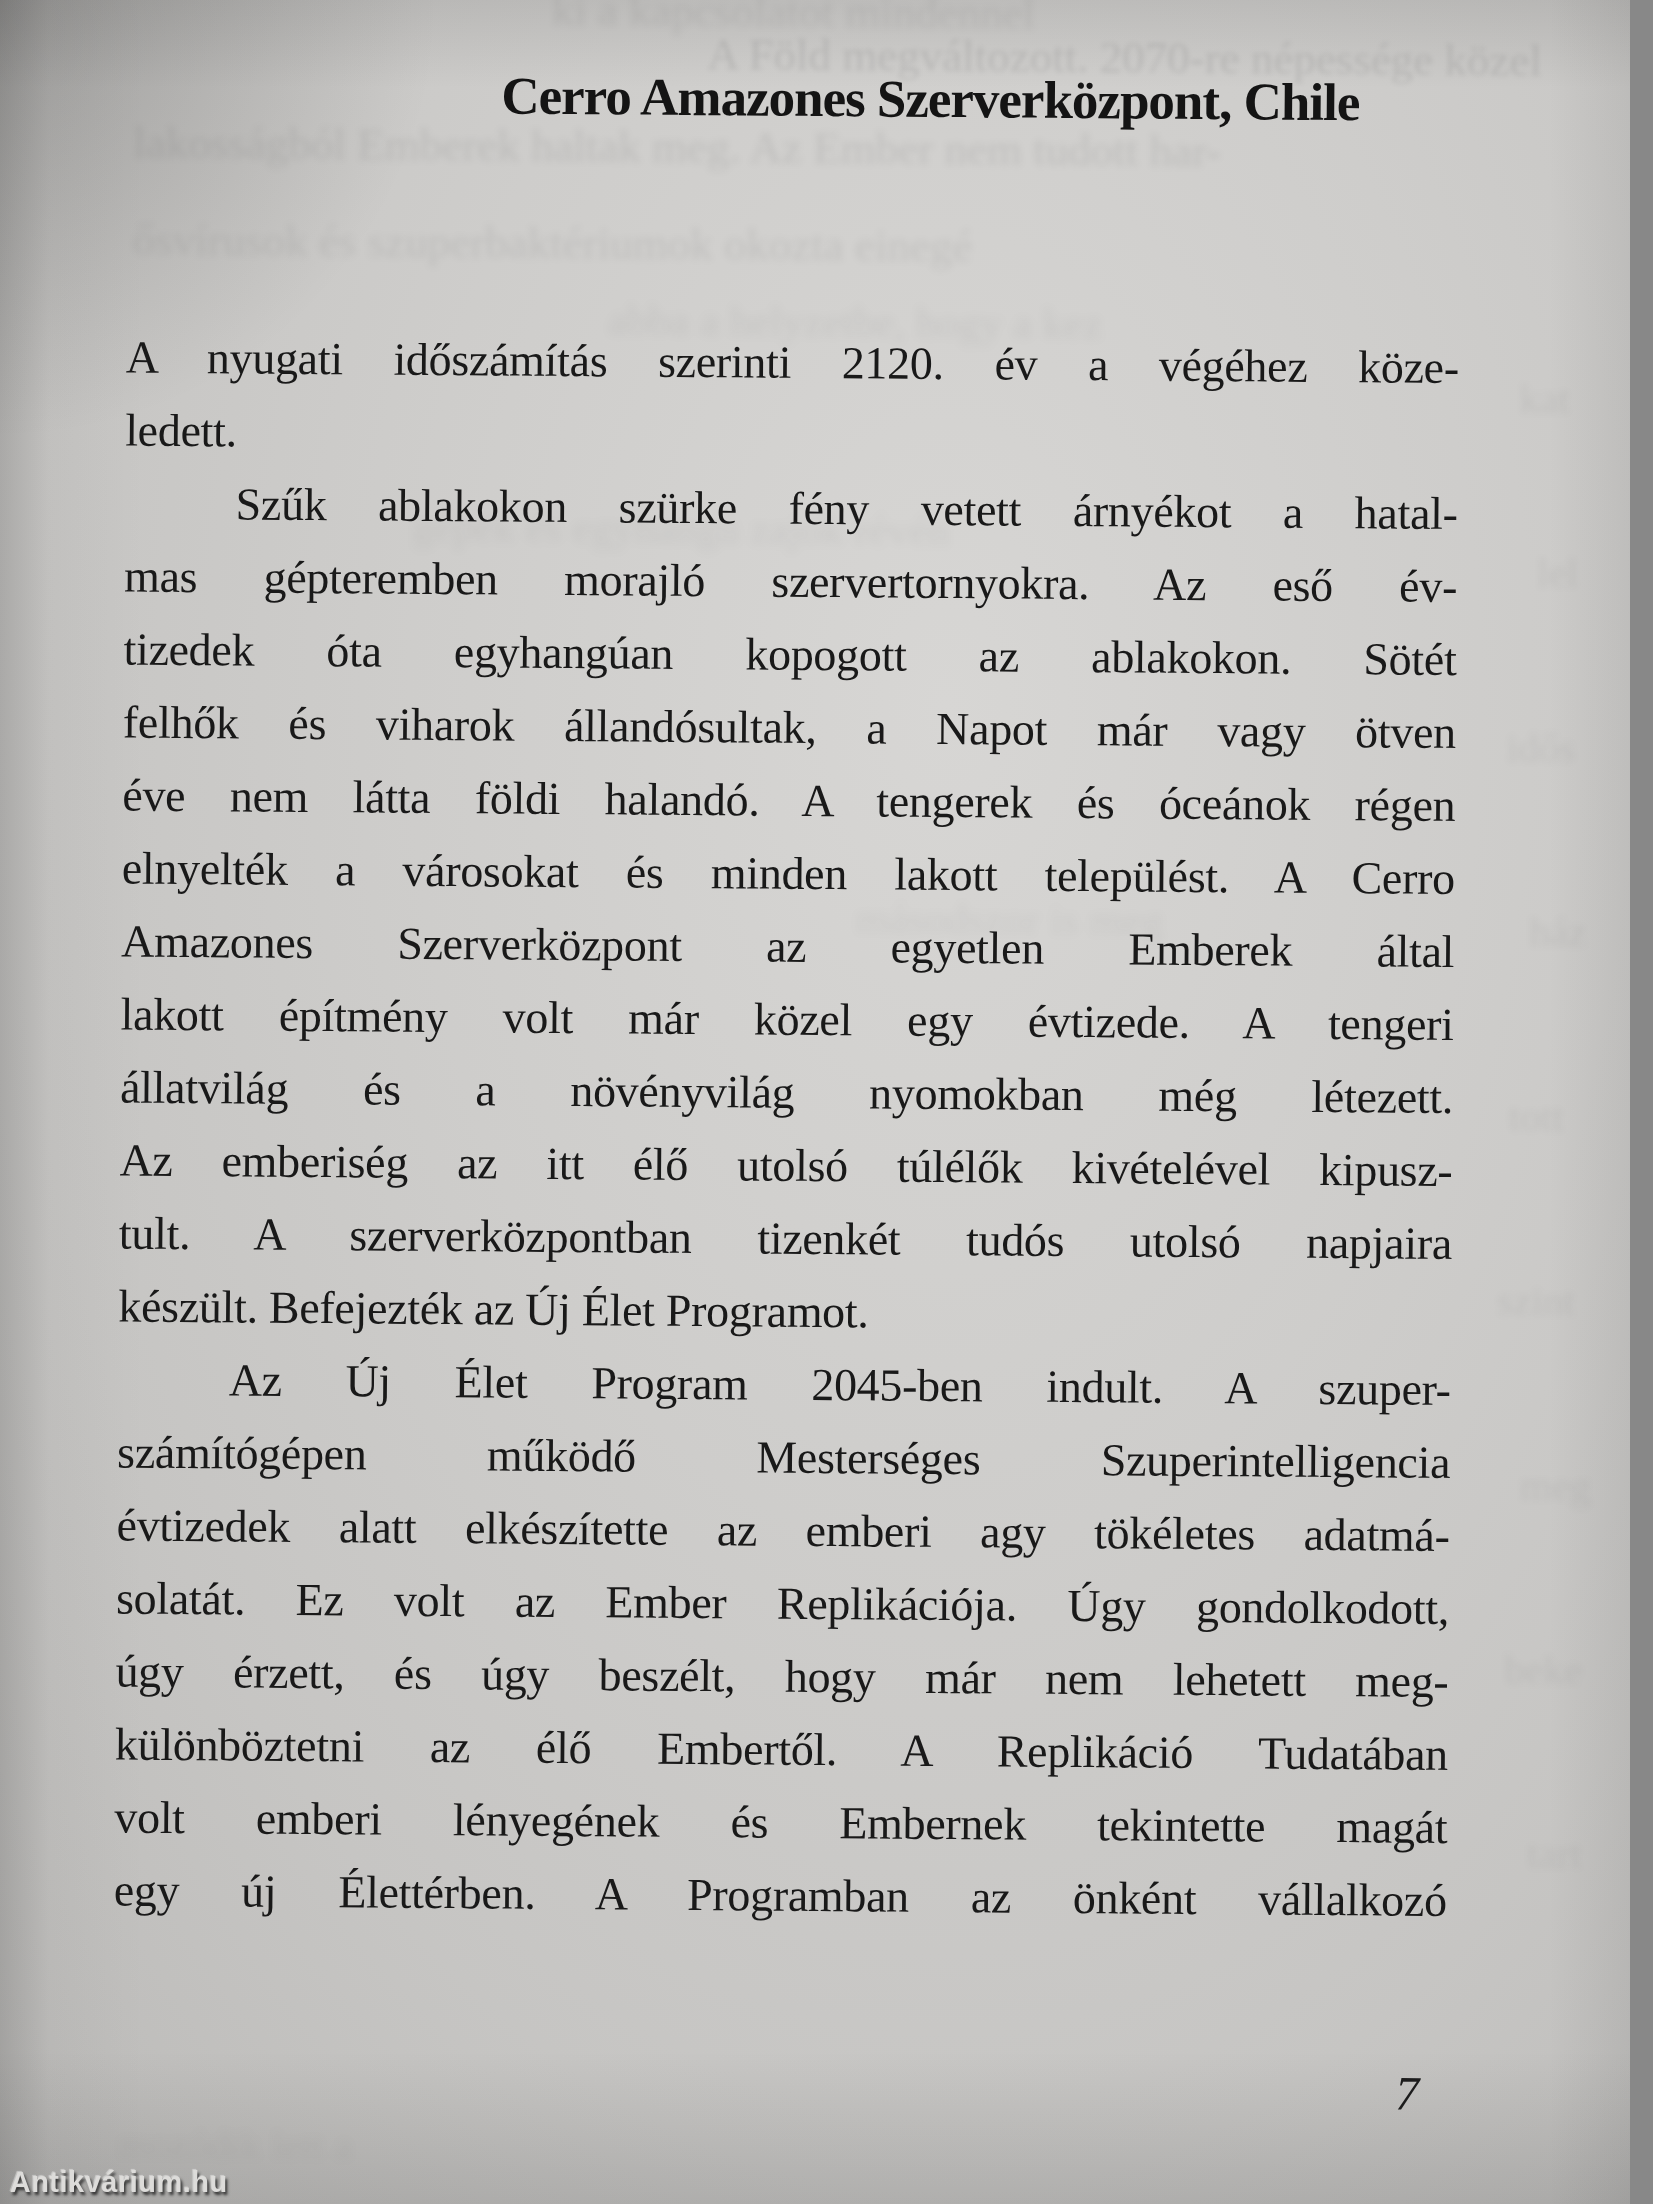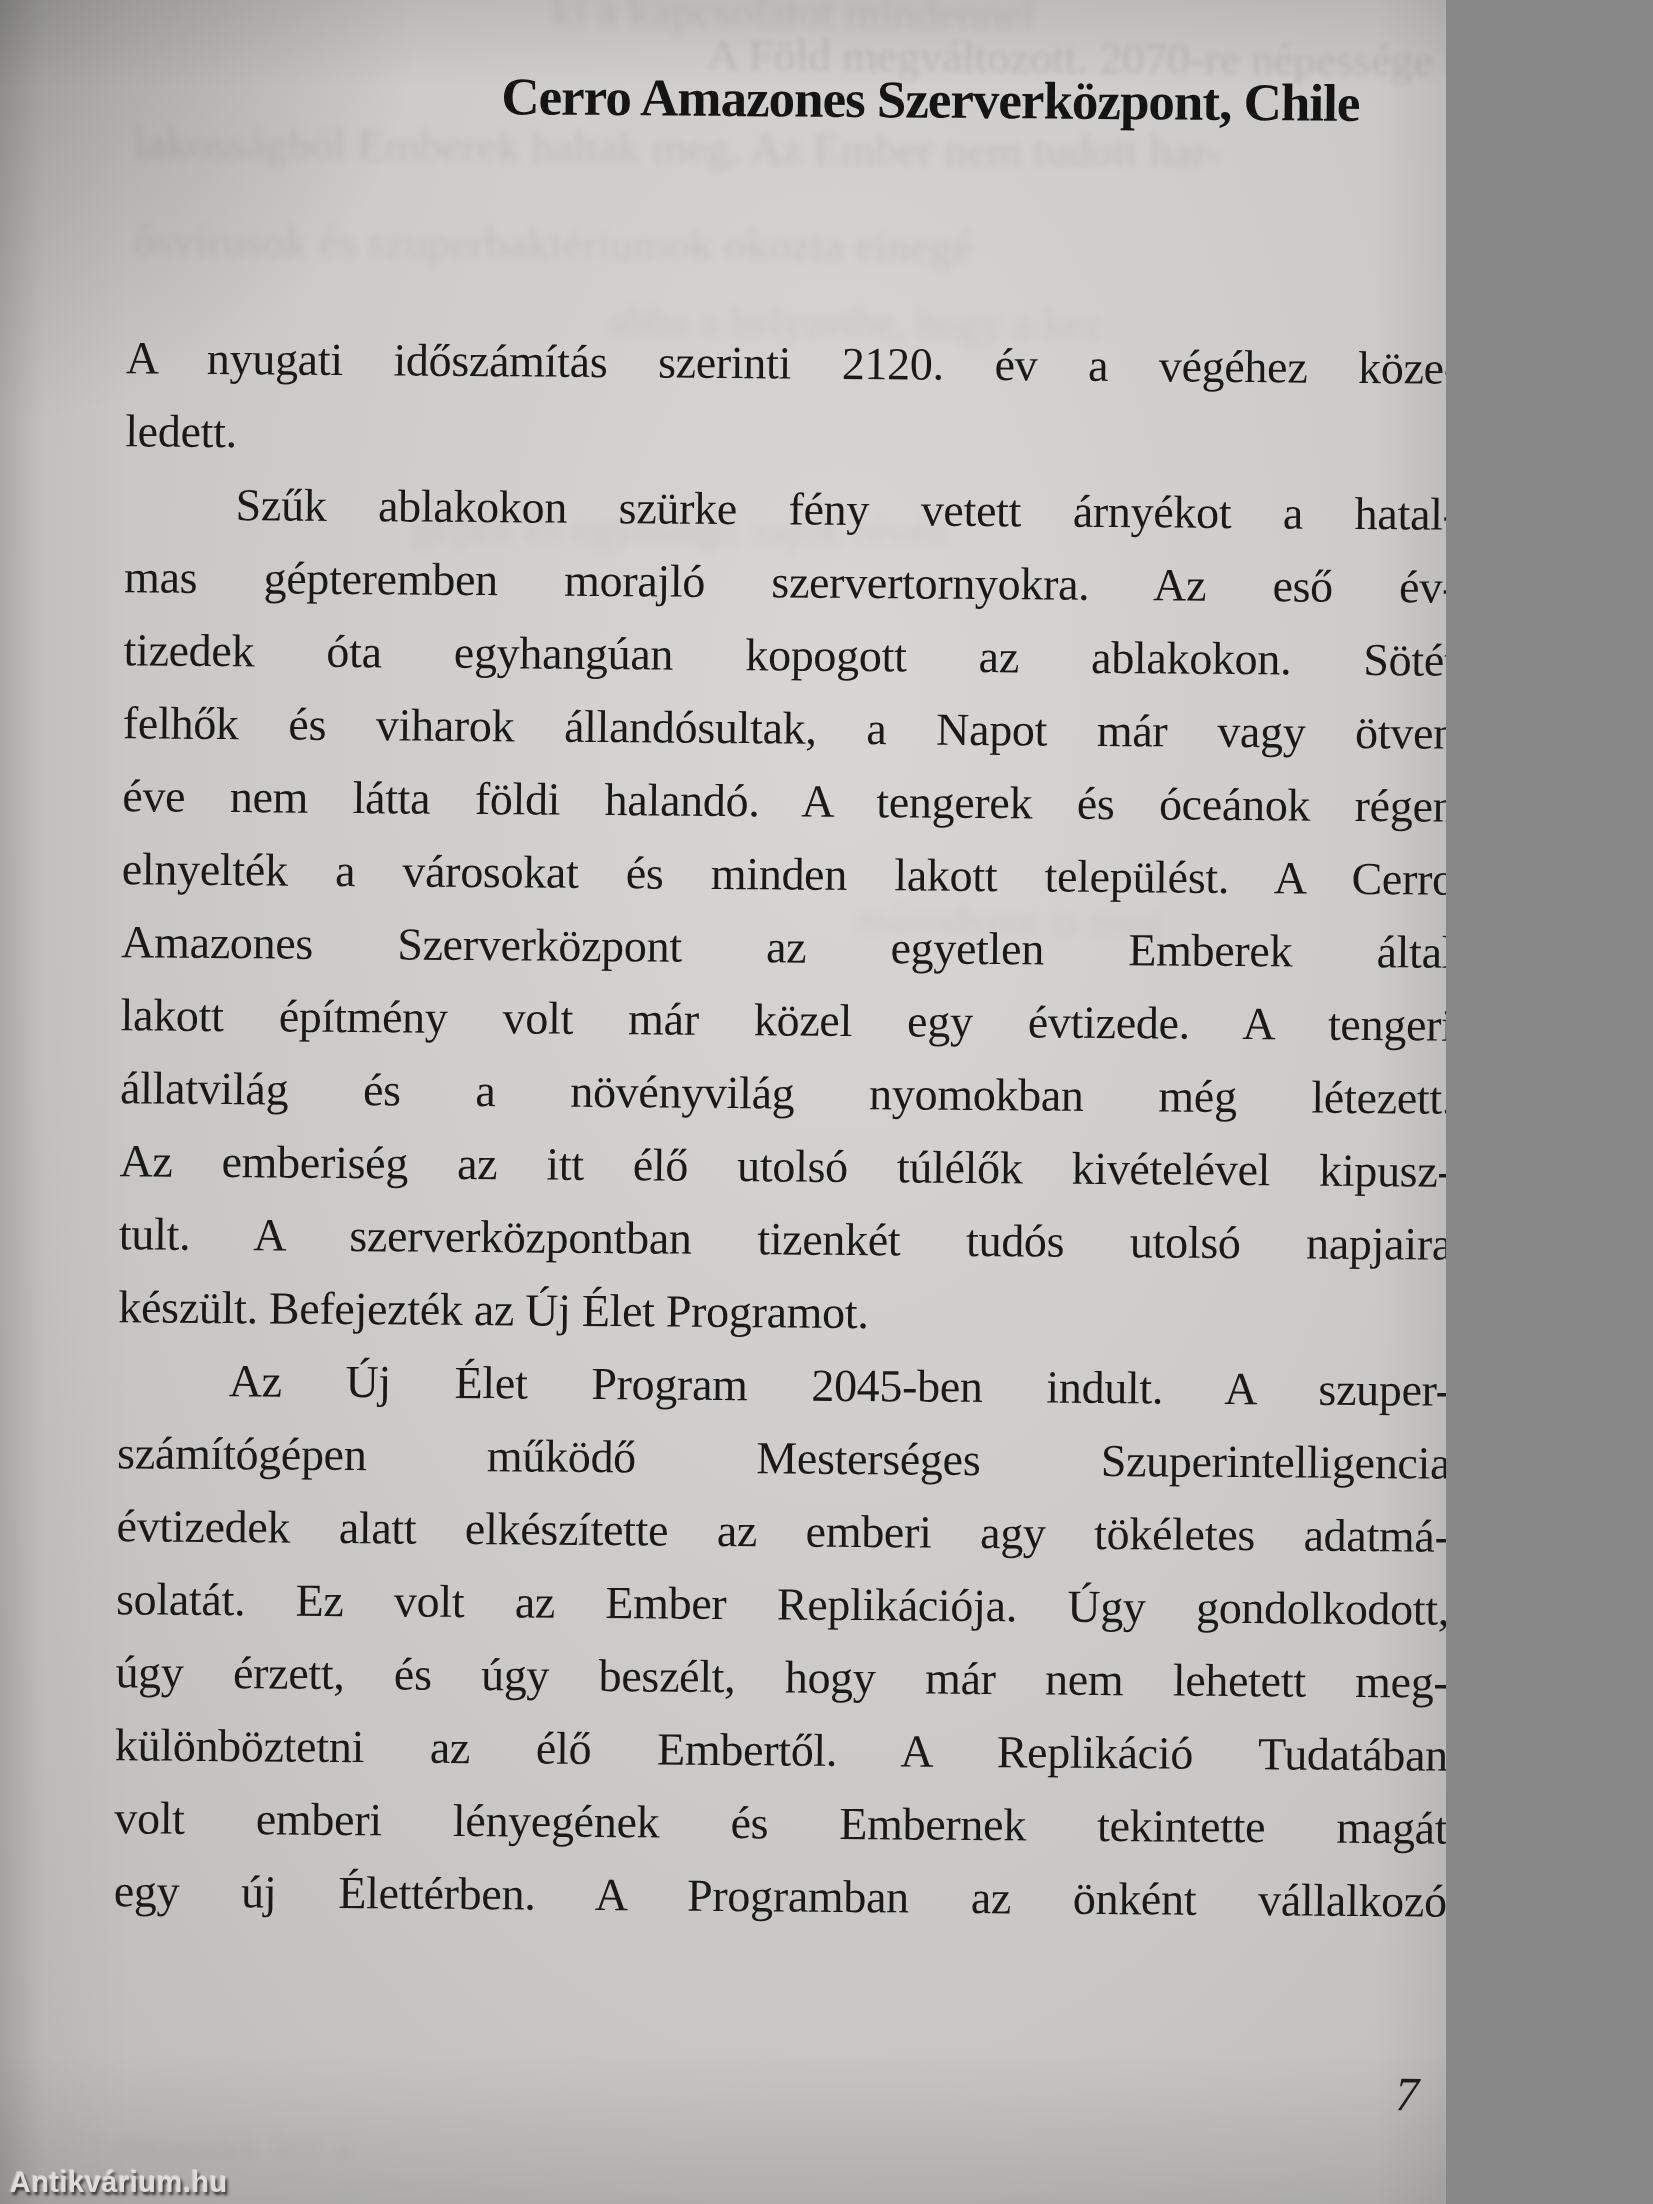--- a/index.html
+++ b/index.html
@@ -1,17 +1,17 @@
 <!DOCTYPE html>
 <html><head>
 <meta charset="utf-8">
 <style>
   html,body { margin:0; padding:0; background:#888; }
   .scan {
-    position:relative; width:1446px; height:2205px; overflow:hidden;
+    position:relative; width:1630px; height:2205px; overflow:hidden;
     background:
       radial-gradient(ellipse at 58% 32%, #d7d6d4 0%, #cecdcb 40%, #c6c5c3 70%, #bbbab8 100%);
     font-family:"Liberation Serif", serif;
   }
   .shade {
     position:absolute; inset:0; pointer-events:none;
     background:
       radial-gradient(circle at 0% 0%, rgba(20,20,20,0.22), rgba(20,20,20,0.0) 16%),
       linear-gradient(90deg, rgba(25,25,25,0.16), rgba(25,25,25,0.03) 3%, rgba(0,0,0,0) 9%),
       linear-gradient(270deg, rgba(25,25,25,0.07), rgba(0,0,0,0) 5%),

